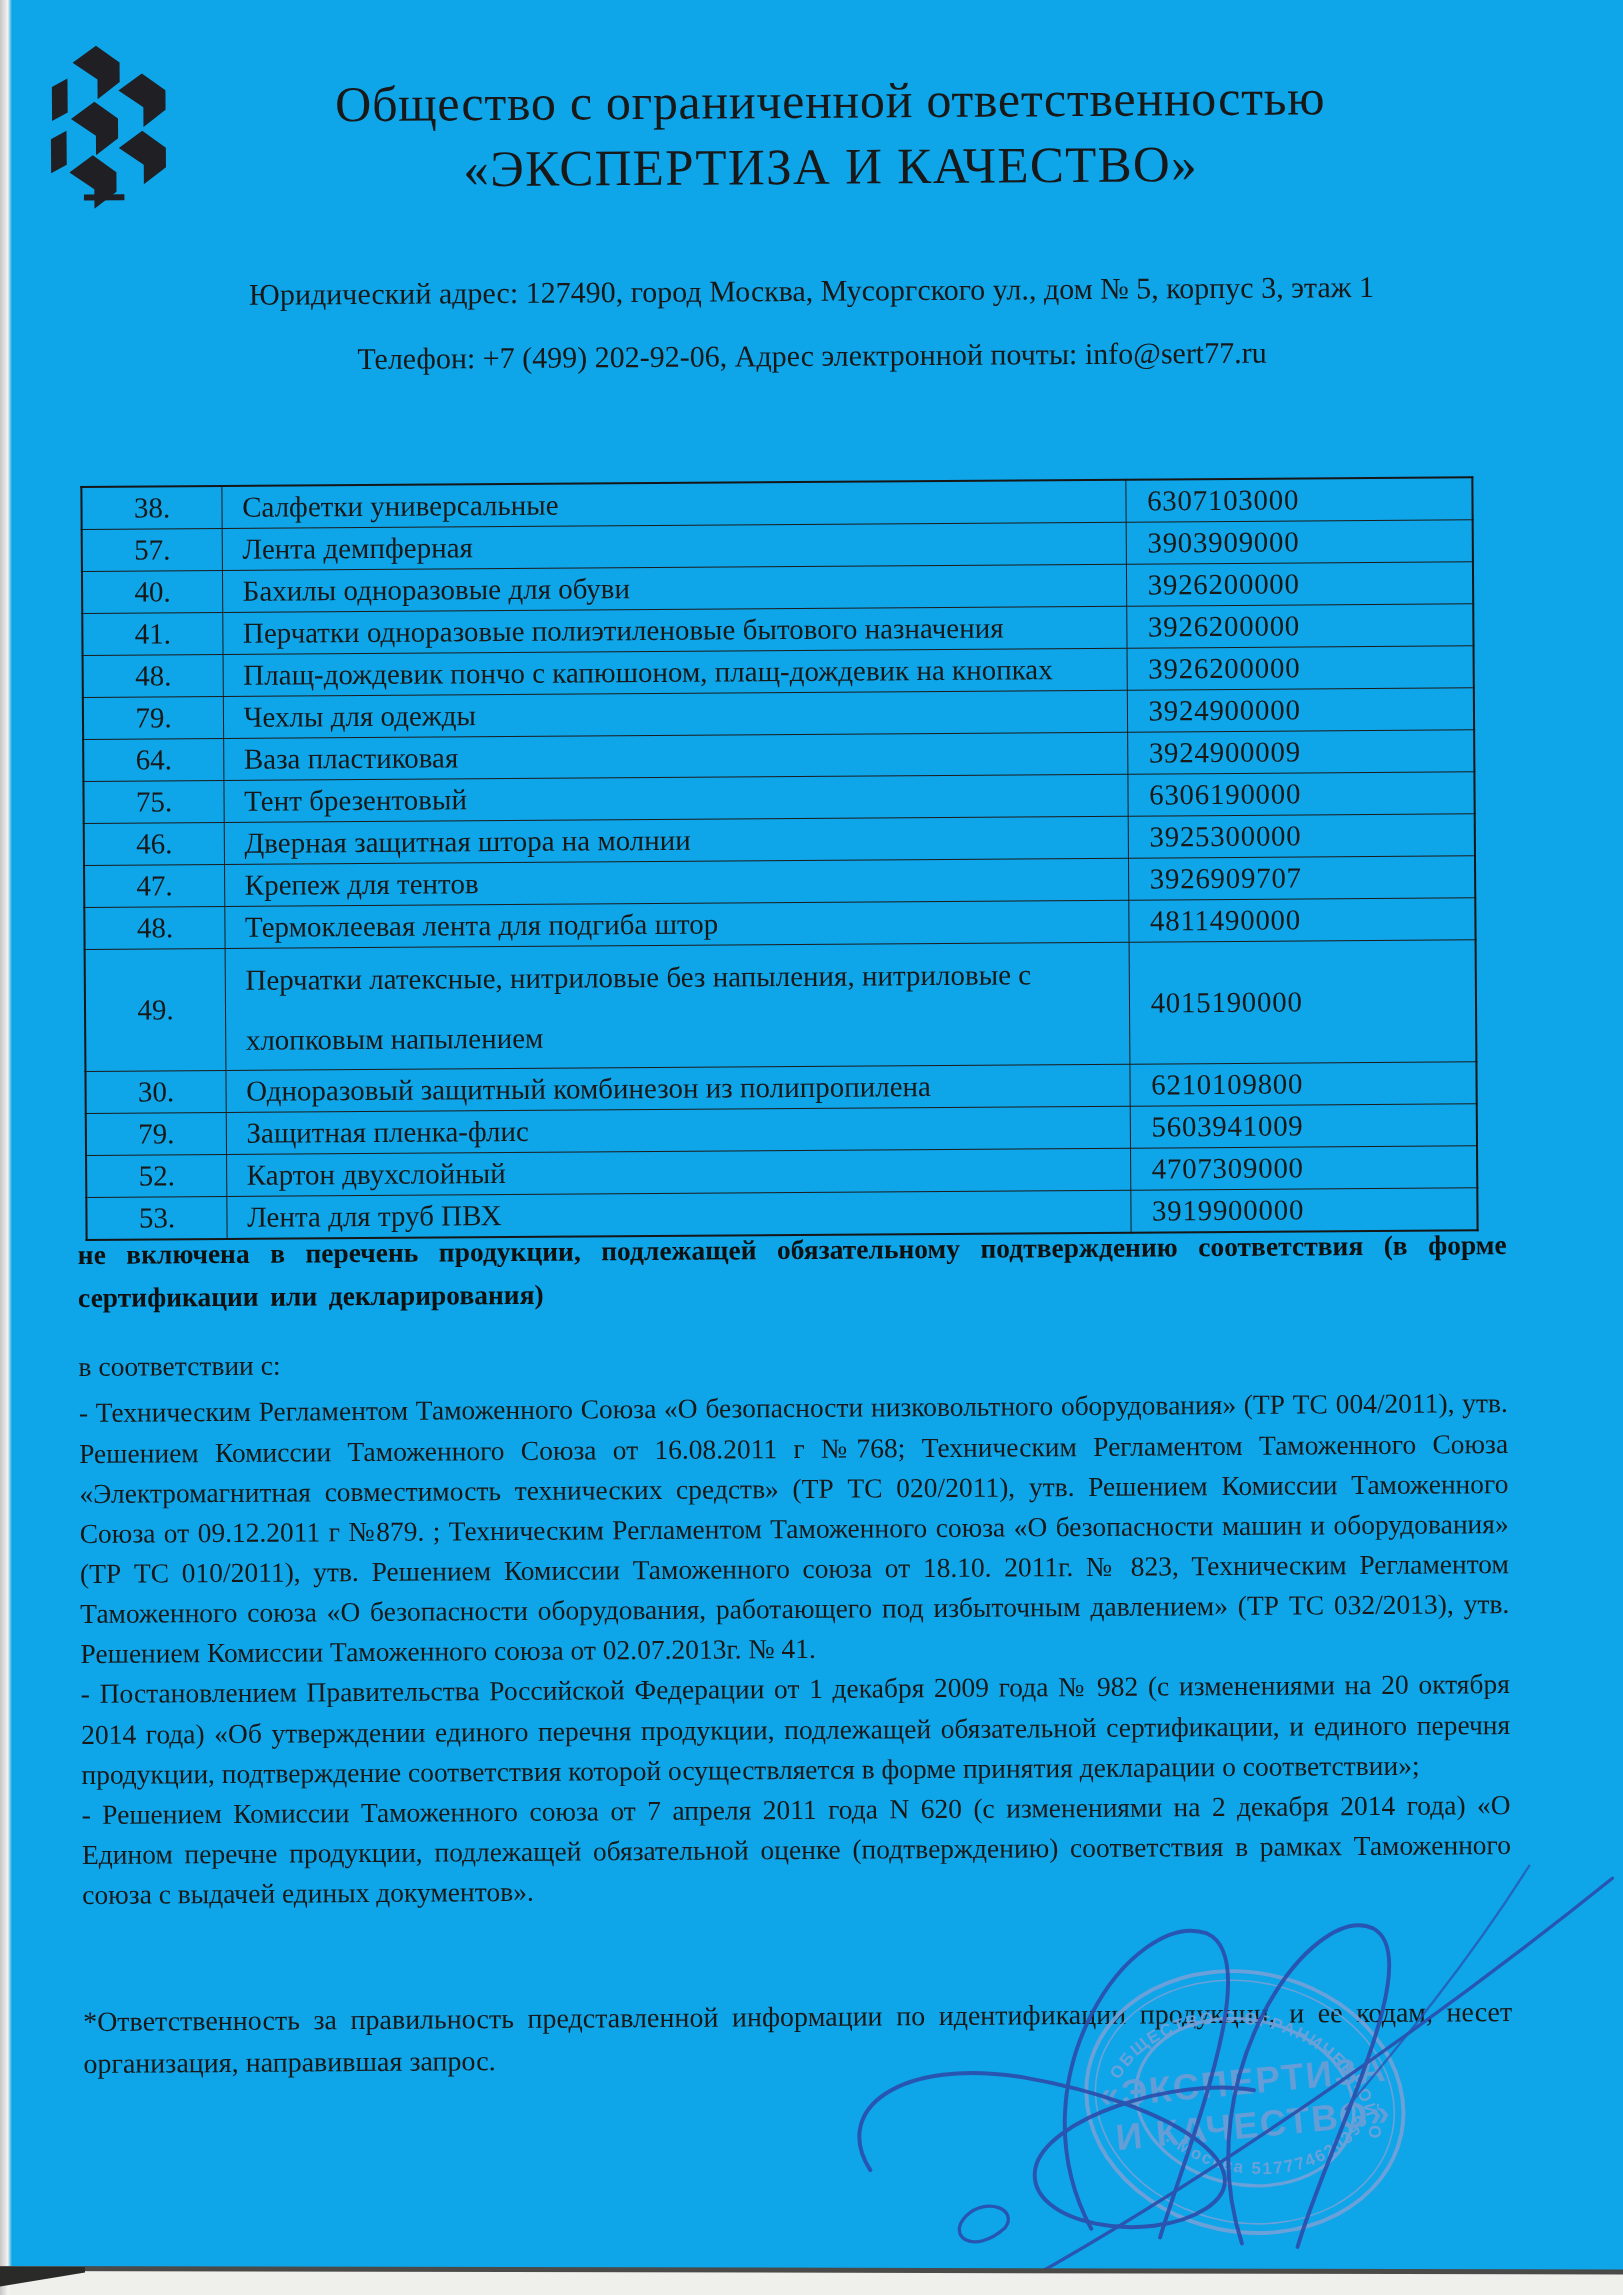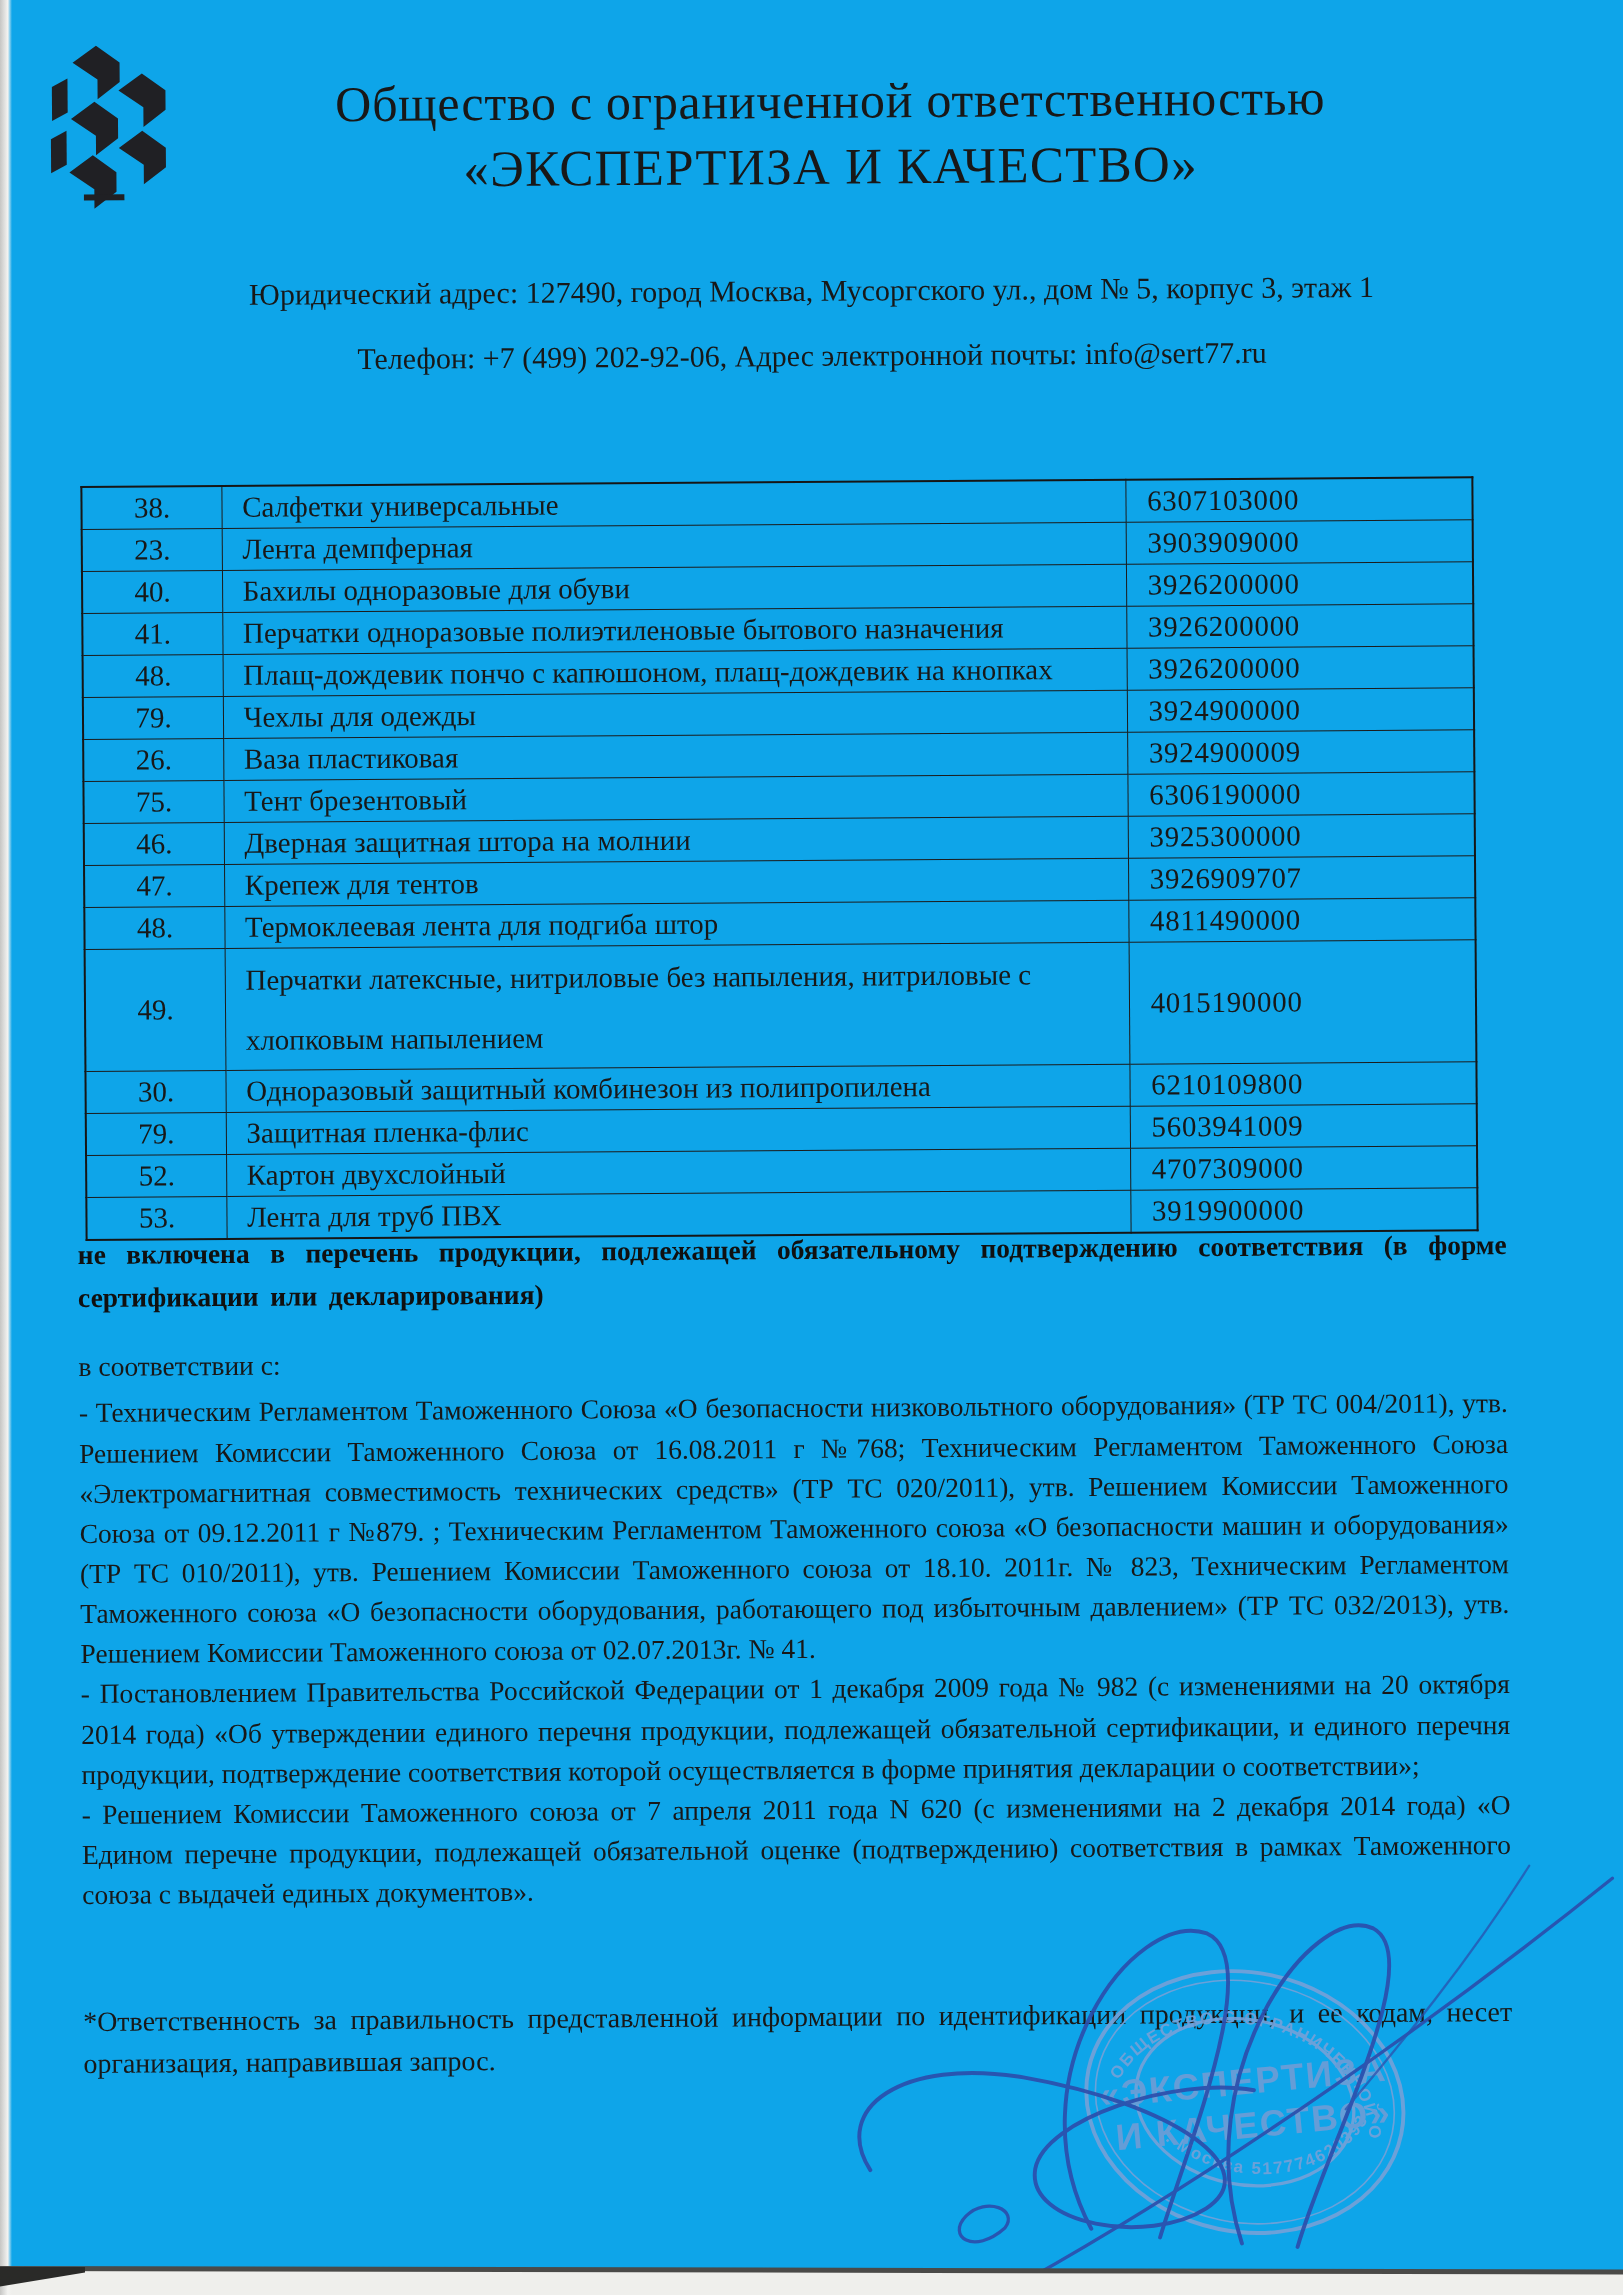--- a/index.html
+++ b/index.html
@@ -102,21 +102,21 @@
     <div class="contact">Телефон: +7 (499) 202-92-06, Адрес электронной почты: info@sert77.ru</div>
 
     <table class="products">
       <tbody>
           <tr>
             <td class="num">38.</td>
             <td class="name">Салфетки универсальные</td>
             <td class="code">6307103000</td>
           </tr>
           <tr>
-            <td class="num">23.</td>
+            <td class="num">57.</td>
             <td class="name">Лента демпферная</td>
             <td class="code">3903909000</td>
           </tr>
           <tr>
             <td class="num">40.</td>
             <td class="name">Бахилы одноразовые для обуви</td>
             <td class="code">3926200000</td>
           </tr>
           <tr>
             <td class="num">41.</td>
@@ -127,21 +127,21 @@
             <td class="num">48.</td>
             <td class="name">Плащ-дождевик пончо с капюшоном, плащ-дождевик на кнопках</td>
             <td class="code">3926200000</td>
           </tr>
           <tr>
             <td class="num">79.</td>
             <td class="name">Чехлы для одежды</td>
             <td class="code">3924900000</td>
           </tr>
           <tr>
-            <td class="num">26.</td>
+            <td class="num">64.</td>
             <td class="name">Ваза пластиковая</td>
             <td class="code">3924900009</td>
           </tr>
           <tr>
             <td class="num">75.</td>
             <td class="name">Тент брезентовый</td>
             <td class="code">6306190000</td>
           </tr>
           <tr>
             <td class="num">46.</td>

